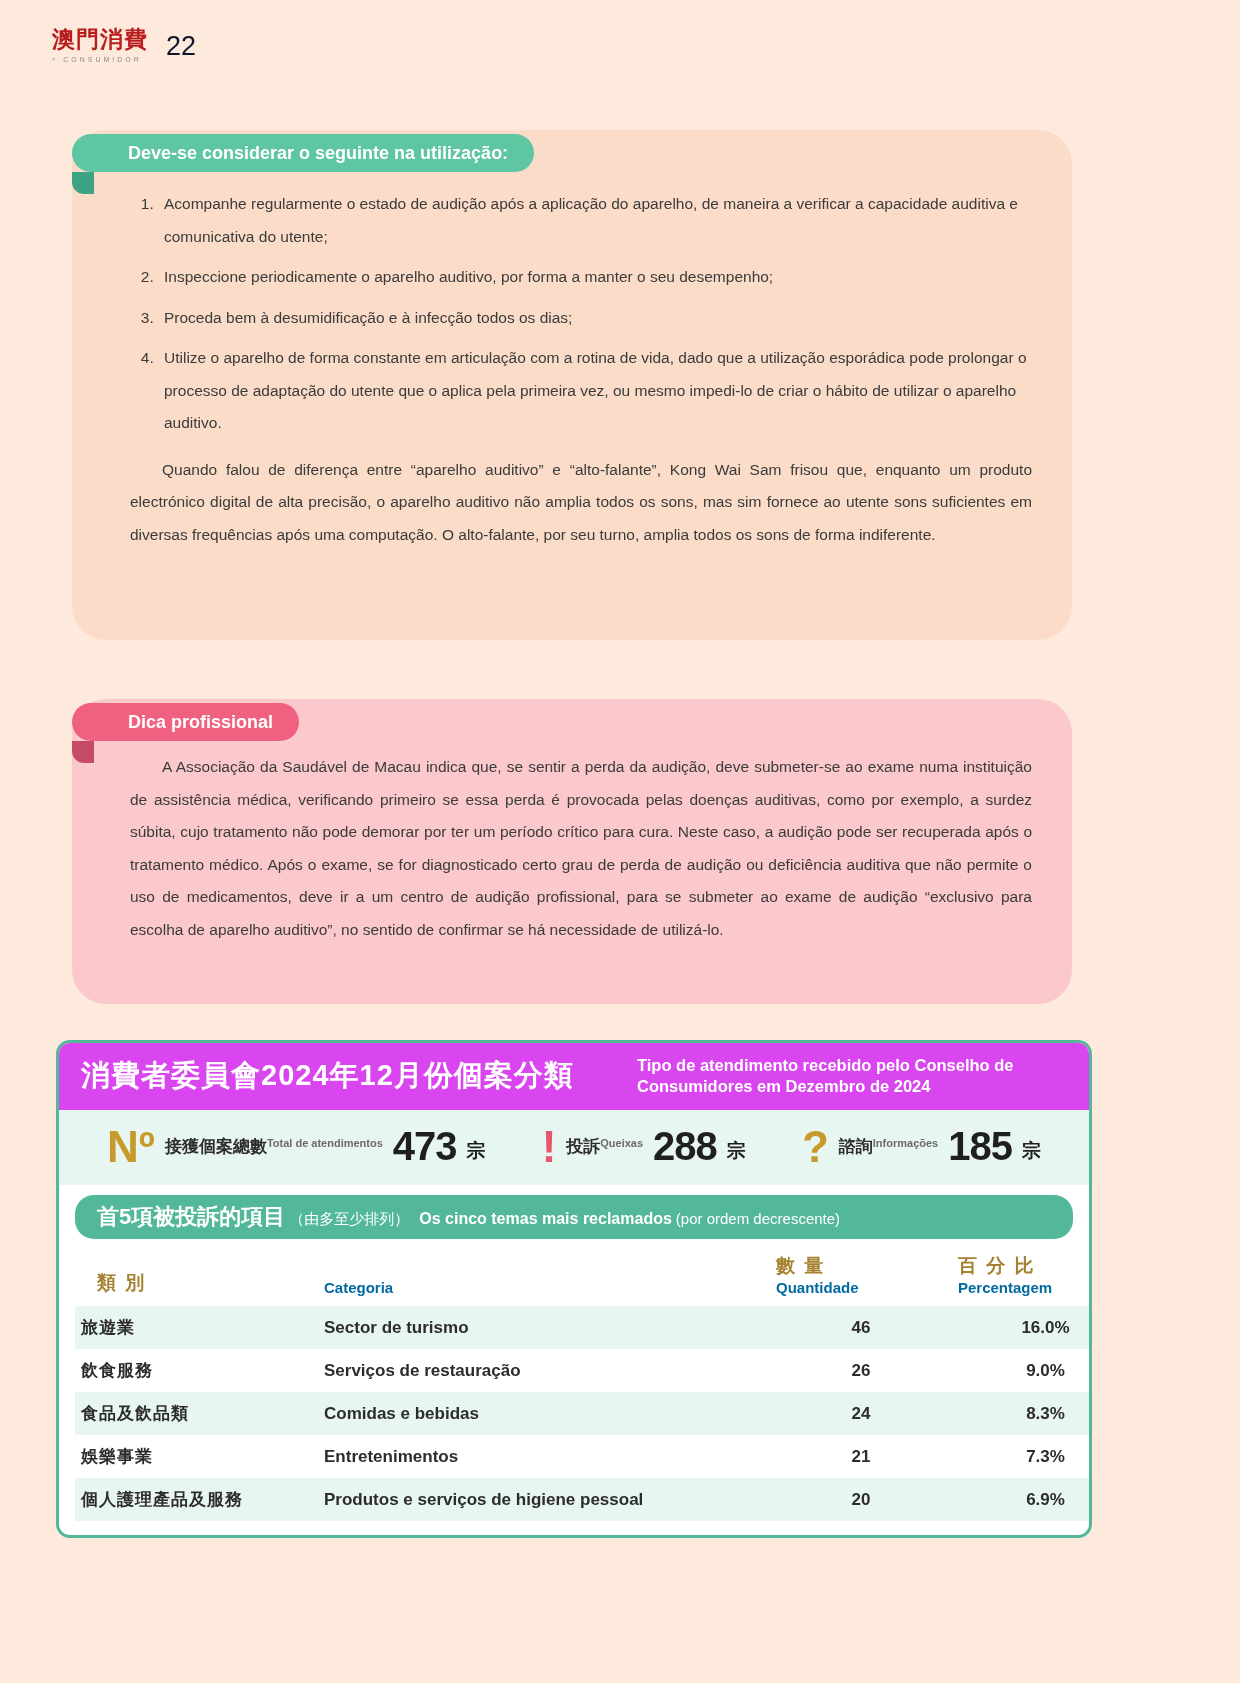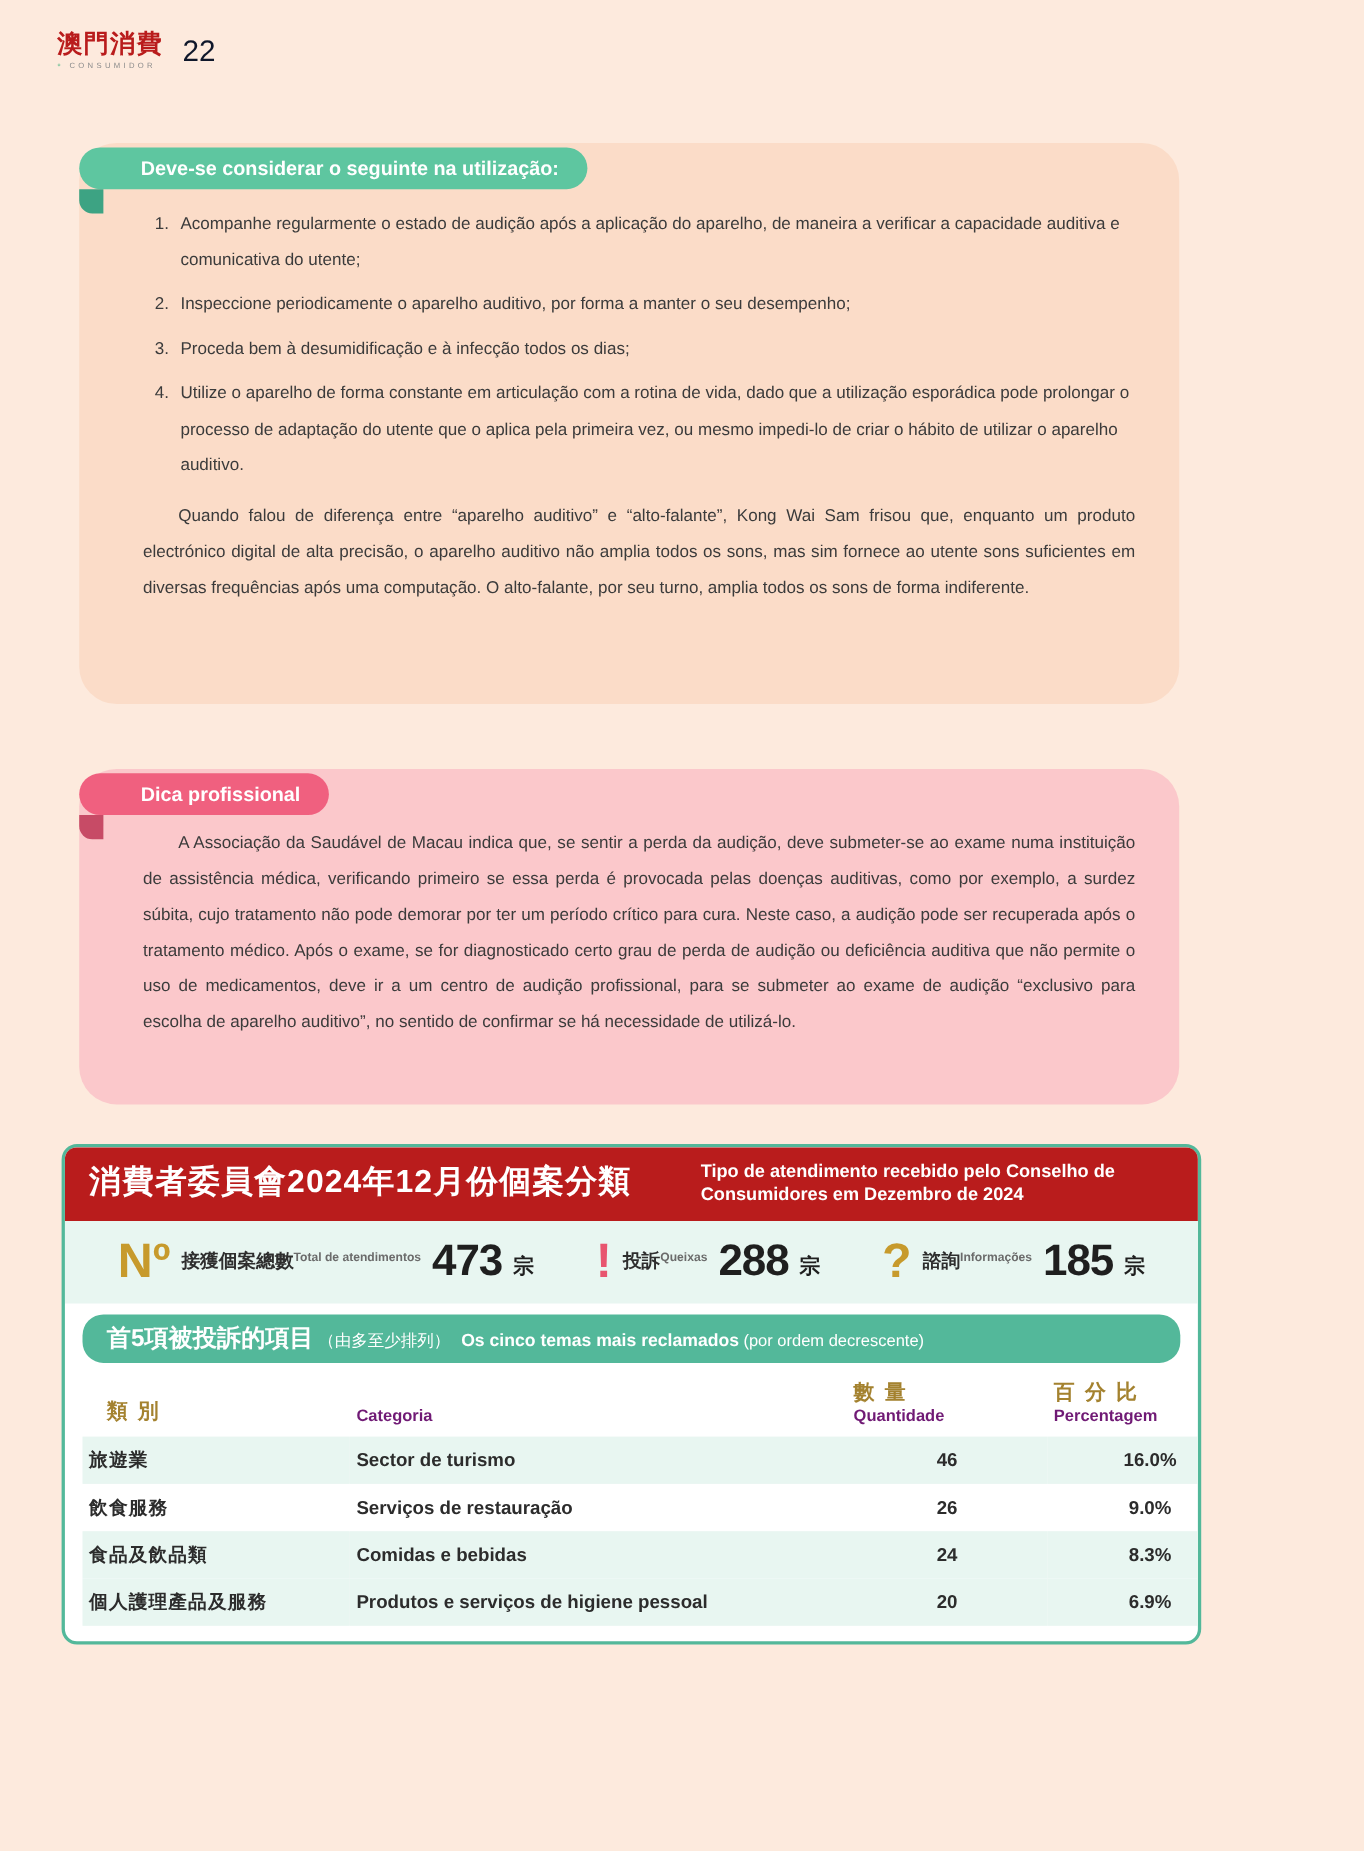--- a/index.html
+++ b/index.html
@@ -143,24 +143,24 @@
     left: 56px;
     top: 1040px;
     width: 1036px;
     background: #ffffff;
     border-radius: 14px;
     overflow: hidden;
     box-sizing: border-box;
     border: 3px solid #53b89a;
   }
   .stats-title-bar {
-    background: #b91c1c;
+    background: #d946ef;
     padding: 12px 22px 14px 22px;
     display: flex;
-    align-items: flex-start;
+    align-items: flex-end;
     justify-content: space-between;
     gap: 4px;
   }
   .stats-title-cn {
     color: #ffffff;
     font-size: 29px;
     font-weight: bold;
     letter-spacing: 1px;
     white-space: nowrap;
   }
@@ -260,21 +260,21 @@
   }
   .th-cn {
     font-size: 19px;
     font-weight: bold;
     color: #a4822f;
     letter-spacing: 2px;
   }
   .th-pt {
     font-size: 15px;
     font-weight: bold;
-    color: #701a75;
+    color: #0369a1;
   }
   .th-center { text-align: left; }
   .col-cat-cn { width: 215px; padding-left: 22px !important; }
   .col-cat-pt { width: 440px; }
   .col-qty { width: 170px; }
   .col-pct { width: 175px; }
 
   table.stats-table td {
     padding: 10px 6px;
     font-size: 17px;
@@ -419,20 +419,26 @@
           <td class="cat-pt">Serviços de restauração</td>
           <td class="num">26</td>
           <td class="pct">9.0%</td>
         </tr>
         <tr class="row-alt">
           <td class="cat-cn">食品及飲品類</td>
           <td class="cat-pt">Comidas e bebidas</td>
           <td class="num">24</td>
           <td class="pct">8.3%</td>
         </tr>
+        <tr>
+          <td class="cat-cn">娛樂事業</td>
+          <td class="cat-pt">Entretenimentos</td>
+          <td class="num">21</td>
+          <td class="pct">7.3%</td>
+        </tr>
         <tr class="row-alt">
           <td class="cat-cn">個人護理產品及服務</td>
           <td class="cat-pt">Produtos e serviços de higiene pessoal</td>
           <td class="num">20</td>
           <td class="pct">6.9%</td>
         </tr>
       </tbody>
     </table>
 
   </div>

